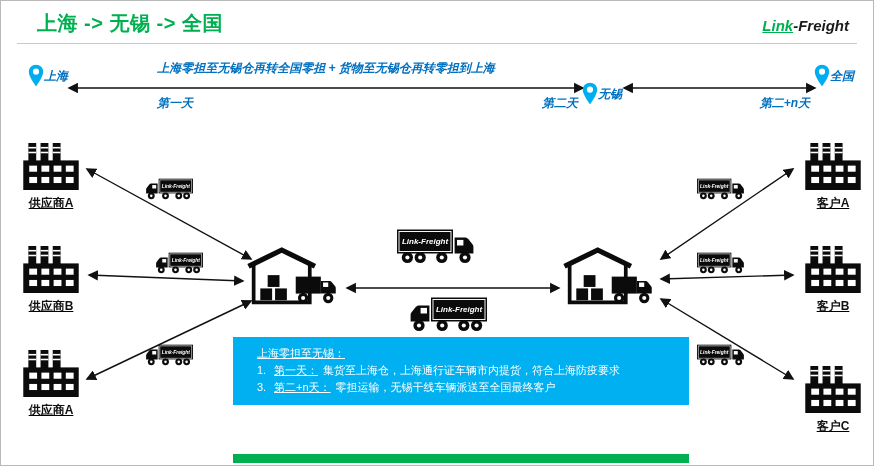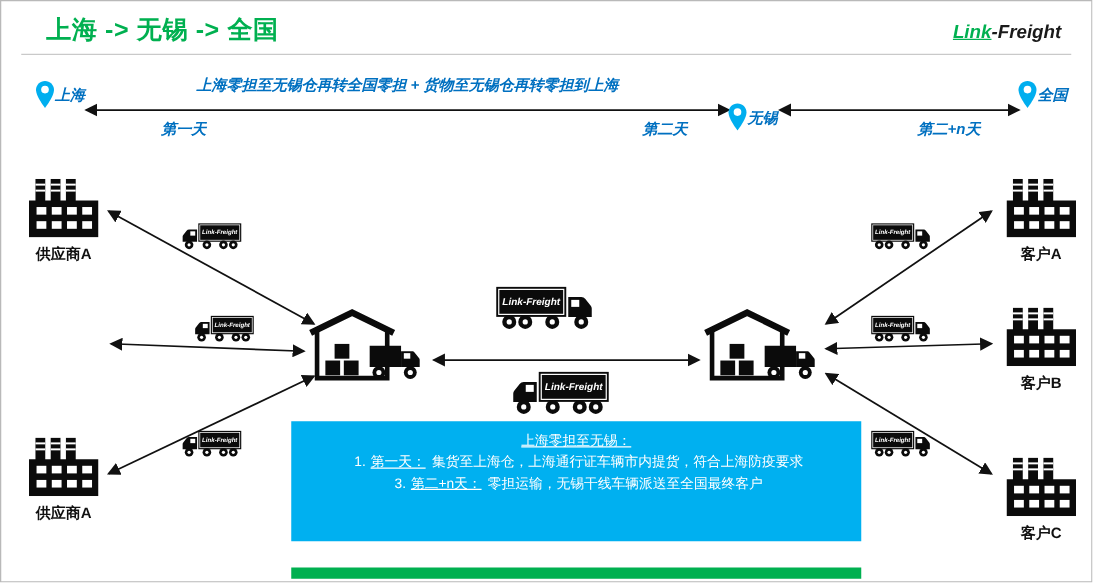--- a/index.html
+++ b/index.html
@@ -11,37 +11,37 @@
   .logo-g { color:#00B050;text-decoration:underline; }
   .divider { position:absolute; left:16px; right:16px; top:42px; height:1px; background:#c9c9c9; }
 
   .arrows { position:absolute; left:0; top:0; }
 
   .pin { position:absolute; width:40px; display:flex; align-items:center; }
   .pin-svg { width:26px; height:35px; display:block; }
   .pin-label, .day-label, .route-label { font-size:12px; font-weight:bold; color:#0070C0; white-space:nowrap;font-style:italic; }
   .pin-label { margin-top:1px; }
   .route-label { position:absolute; text-align:center; }
-  .day-label { position:absolute; text-align:left; }
-
-  .node { position:absolute; width:72px; display:flex; flex-direction:column; align-items:center; }
+  .day-label { position:absolute; text-align:right; }
+
+  .node { position:absolute; width:72px; display:flex; flex-direction:column; align-items:center;text-decoration:underline; }
   .factory-svg { width:56px; height:47px; display:block; }
   .node-label { font-size:12px; font-weight:bold; color:#111; margin-top:5px; white-space:nowrap; }
 
   .warehouse { position:absolute; }
   .warehouse-svg { width:96px; height:63px; display:block; }
 
   .truck { position:absolute; overflow:visible; display:block; }
   .truck-sm { width:54px; height:23px; }
   .truck-lg { width:88px; height:37px; }
   .truck-label { fill:#fff; font-weight:bold; font-style:italic; font-size:10px; text-anchor:middle;
                  font-family:"Liberation Sans","DejaVu Sans",sans-serif; }
 
-  .info-box { position:absolute; left:232px; top:336px; width:456px; height:96px; background:#00B0F0;
-              color:#fff; padding:8px 24px; font-size:11px; line-height:1.55;text-align:center; }
+  .info-box { position:absolute; left:232px; top:336px; width:456px; height:68px; background:#00B0F0;
+              color:#fff; padding:8px 24px; font-size:11px; line-height:1.55; }
   .ib-title { text-decoration:underline; }
   .ib-line { white-space:nowrap; }
   .ib-num { display:inline-block; width:17px; }
   .ib-head { text-decoration:underline; margin-right:5px; }
 
   .bottom-bar { position:absolute; left:232px; top:453px; width:456px; height:9px; background:#00B050; }
 </style>
 </head>
 <body>
 
@@ -159,20 +159,26 @@
   <div class="day-label" style="left:128px;top:94px;width:64px">第一天</div>
   <div class="day-label" style="left:513px;top:94px;width:64px">第二天</div>
   <div class="day-label" style="left:733px;top:94px;width:76px">第二+n天</div>
 
   <div class="node" style="left:14px;top:142px">
     <svg class="factory-svg" viewBox="0 0 64 54">
         <use href="#sym-factory"></use>
       </svg>
     <div class="node-label">供应商A</div>
   </div>
+  <div class="node" style="left:14px;top:245px">
+    <svg class="factory-svg" viewBox="0 0 64 54">
+        <use href="#sym-factory"></use>
+      </svg>
+    <div class="node-label">供应商B</div>
+  </div>
   <div class="node" style="left:14px;top:349px">
     <svg class="factory-svg" viewBox="0 0 64 54">
         <use href="#sym-factory"></use>
       </svg>
     <div class="node-label">供应商A</div>
   </div>
 
   <div class="node" style="left:796px;top:142px">
     <svg class="factory-svg" viewBox="0 0 64 54">
         <use href="#sym-factory"></use>

